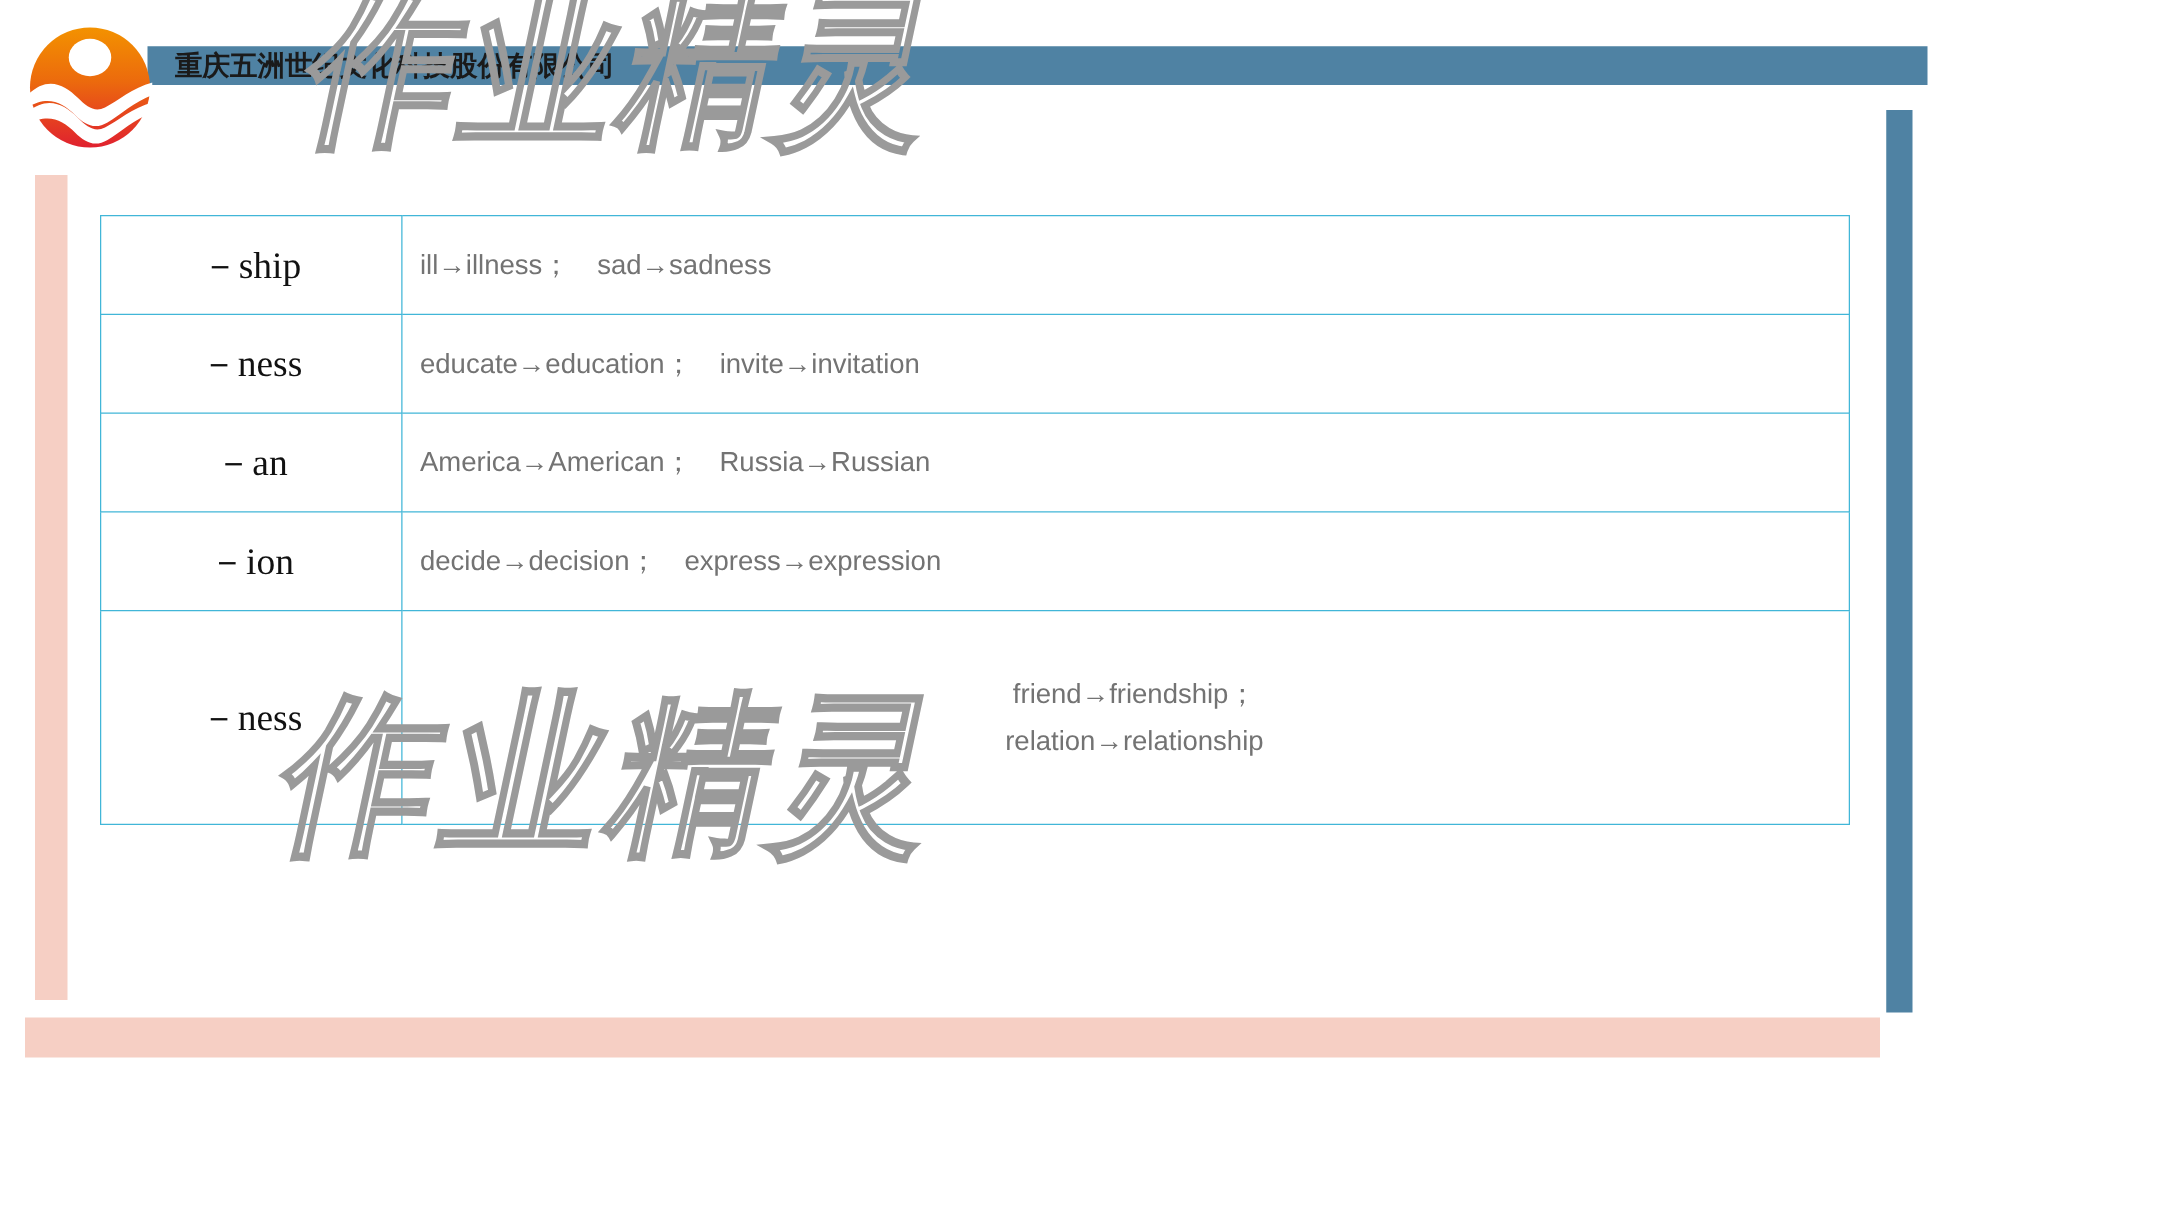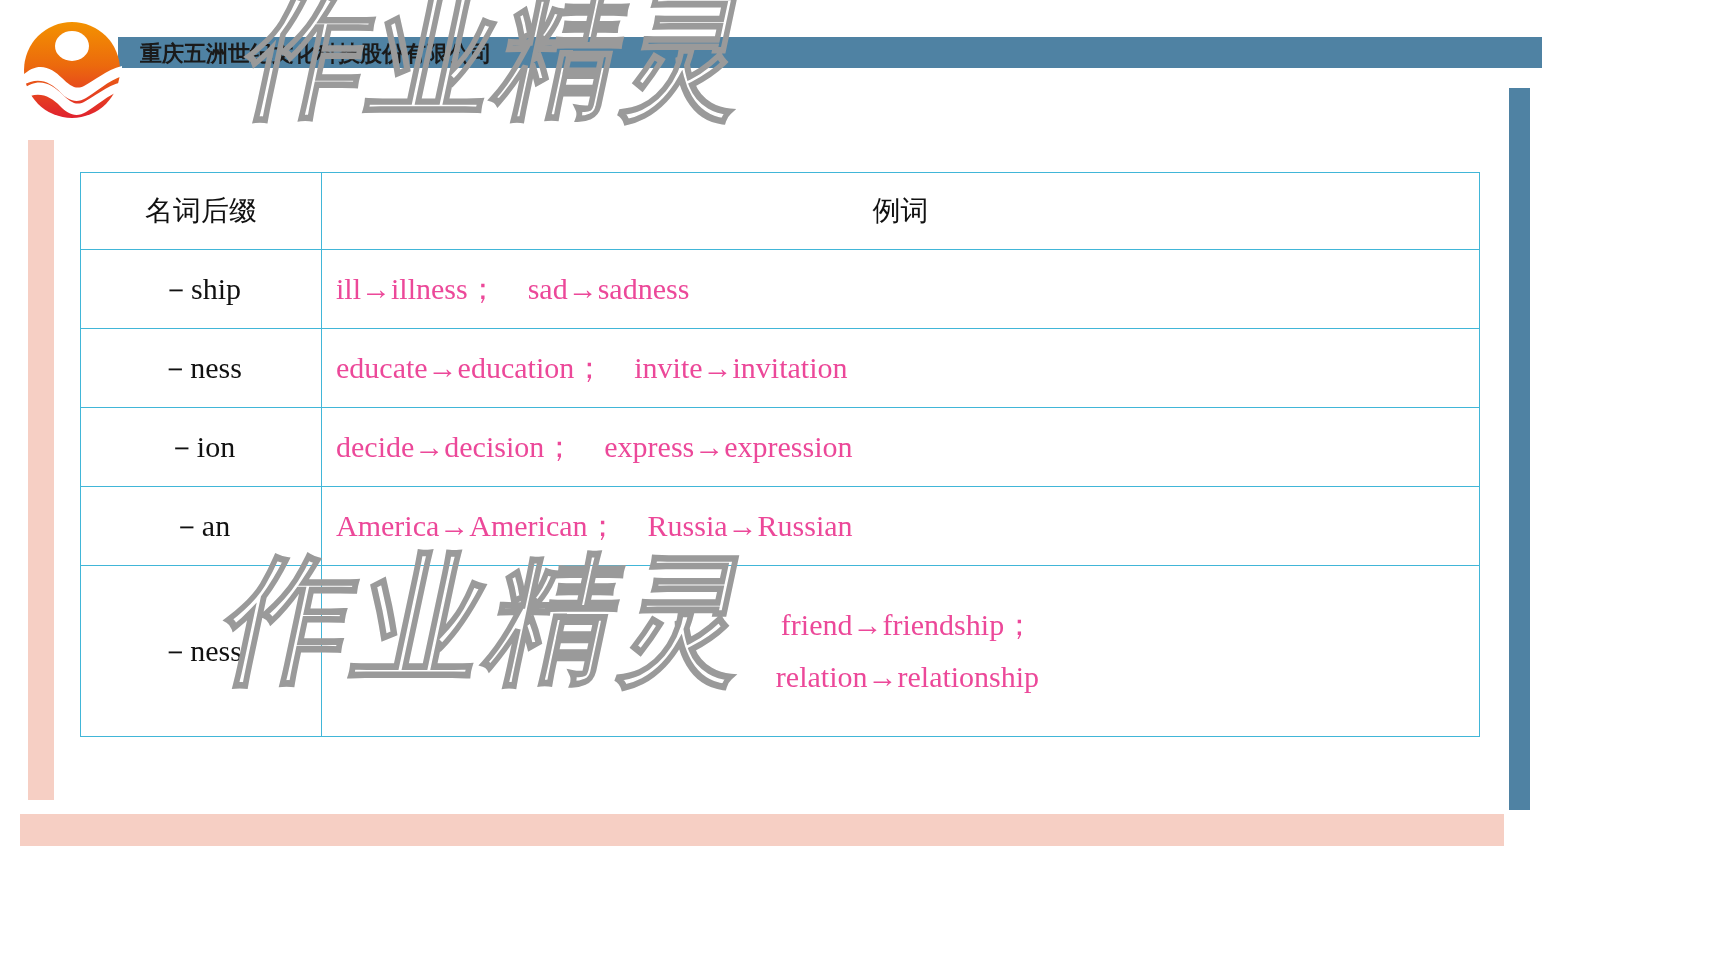--- a/index.html
+++ b/index.html
@@ -73,24 +73,24 @@
     text-align:center;
   }
   .cell-suffix{
     height:78px;
     text-align:center;
     font-size:30px;
     color:#111;
     font-family:"Liberation Serif", serif;
   }
   .cell-ex{
-    font-size:30px;
-    color:#ec4899;
+    font-size:22px;
+    color:#737373;
     padding-left:14px !important;
-    font-family:Liberation Serif, serif;
+    font-family:Liberation Sans, sans-serif;
     white-space:nowrap;
   }
   .cell-ex.two-line{
     white-space:normal;
     line-height:1.72;
     padding-top:10px !important;
     padding-bottom:10px !important;
     text-align:center;
   }
   .cell-ex .ln{display:block;}
@@ -148,38 +148,34 @@
       <path d="M0 70 C16 56 30 64 40 74 C48 82 54 86 62 82 C72 77 84 66 100 62 L100 70 C86 75 74 86 64 92 C54 98 46 94 38 86 C28 76 16 70 0 80 Z" fill="#ffffff"></path>
     </svg>
   </div>
 
   <div class="company-title">重庆五洲世纪文化科技股份有限公司</div>
 
   <div class="tbl-wrap">
     <table class="main">
       <tbody>
         <tr>
-          <td class="col-suffix hdr">名词后缀</td>
-          <td class="hdr hdr-ex">例词</td>
-        </tr>
-        <tr>
           <td class="col-suffix cell-suffix">－ship</td>
           <td class="cell-ex">ill→illness；　sad→sadness</td>
         </tr>
         <tr>
           <td class="col-suffix cell-suffix">－ness</td>
           <td class="cell-ex">educate→education；　invite→invitation</td>
         </tr>
         <tr>
+          <td class="col-suffix cell-suffix">－an</td>
+          <td class="cell-ex">America→American；　Russia→Russian</td>
+        </tr>
+        <tr>
           <td class="col-suffix cell-suffix">－ion</td>
           <td class="cell-ex">decide→decision；　express→expression</td>
-        </tr>
-        <tr>
-          <td class="col-suffix cell-suffix">－an</td>
-          <td class="cell-ex">America→American；　Russia→Russian</td>
         </tr>
         <tr>
           <td class="col-suffix cell-suffix tall">－ness</td>
           <td class="cell-ex two-line tall">
             <span class="ln">friend→friendship；</span>
             <span class="ln">relation→relationship</span>
           </td>
         </tr>
       </tbody>
     </table>

